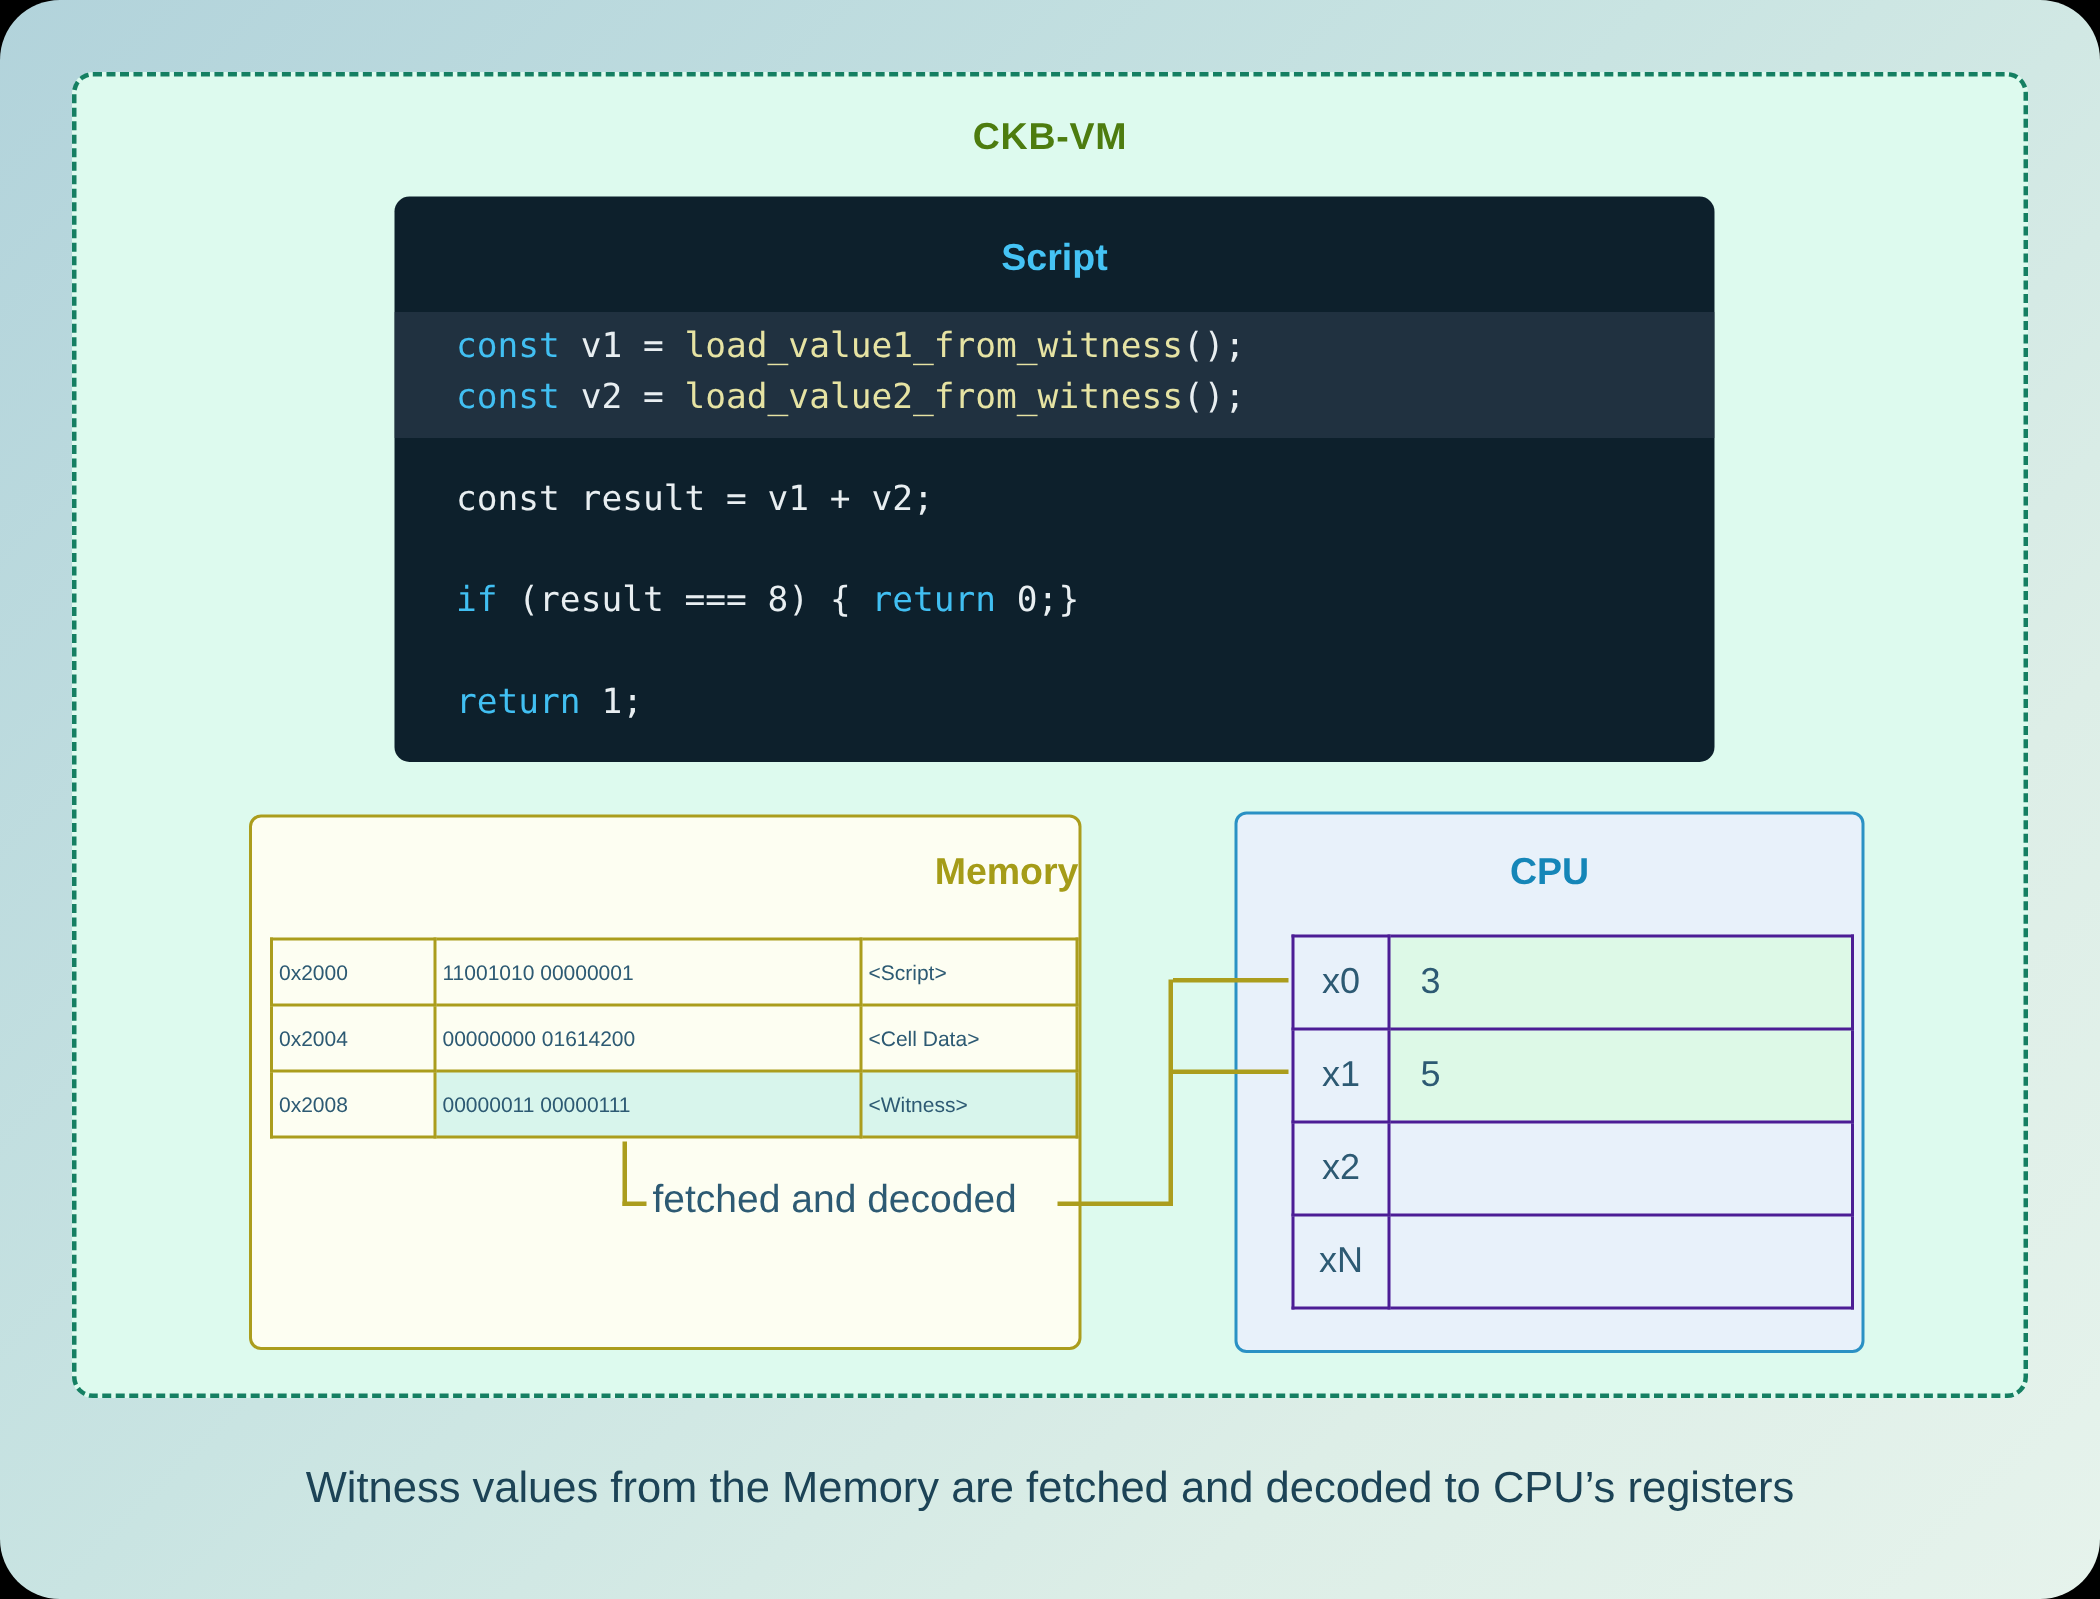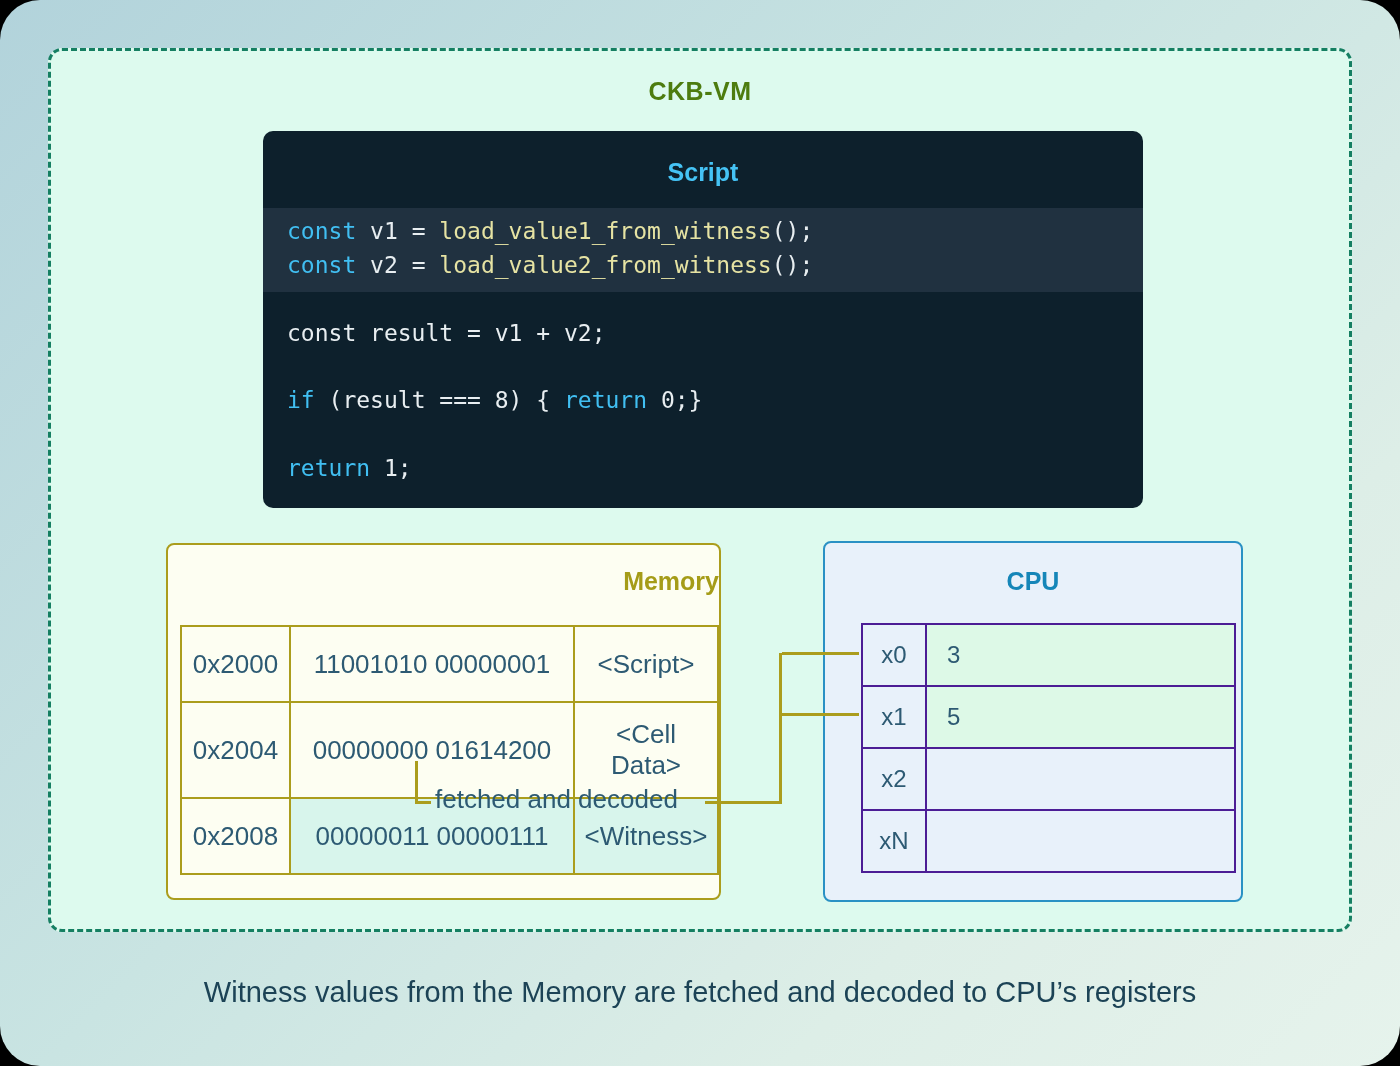--- a/index.html
+++ b/index.html
@@ -26,37 +26,37 @@
     left:212px;top:80px;width:880px;height:377px;
     background:#0d202c;border-radius:10px;overflow:hidden;
   }
   #script-title{
     left:0;top:27px;width:100%;text-align:center;
     font-size:25px;font-weight:bold;color:#45c3f5;
   }
   #hl-band{left:0;top:77px;width:100%;height:84px;background:#203140;padding-top:6px;box-sizing:border-box;}
   .code-line{
     white-space:pre;font-family:"DejaVu Sans Mono",monospace;
-    font-size:23px;line-height:34px;padding-left:24px;color:#e8eef1;
+    font-size:23px;line-height:34px;padding-left:41px;color:#e8eef1;
   }
   .code-abs{position:absolute;left:0;width:100%;}
   .tok-kw{color:#41bff2;}
   .tok-fn{color:#e6e3a3;}
   .tok-plain{color:#e8eef1;}
 
   
   #memory-box{
     left:115px;top:492px;width:555px;height:357px;box-sizing:border-box;
     background:#fdfef2;border:2px solid #ab9d1d;border-radius:8px;
   }
   #memory-title{left:0;top:22px;width:100%;text-align:right;font-size:25px;font-weight:bold;color:#a59c18;}
   #memory-table{left:12px;top:80px;border-collapse:collapse;table-layout:fixed;}
   #memory-table td{
-    border:2px solid #ab9d1d;height:42px;text-align:center;
-    font-size:26px;color:#2d5a73;background:#fdfef2;padding:16px 4px;
+    border:2px solid #ab9d1d;height:42px;text-align:left;
+    font-size:14px;color:#2d5a73;background:#fdfef2;padding:0 4px;
   }
   #memory-table td.col-addr{width:99px;}
   #memory-table td.col-val{width:274px;}
   #memory-table td.col-label{width:134px;}
   #memory-table tr.hl td.col-val, #memory-table tr.hl td.col-label{background:#d8f5ec;}
 
   
   #cpu-box{
     left:772px;top:490px;width:420px;height:361px;box-sizing:border-box;
     background:#e8f1fa;border:2px solid #2a91c4;border-radius:8px;

